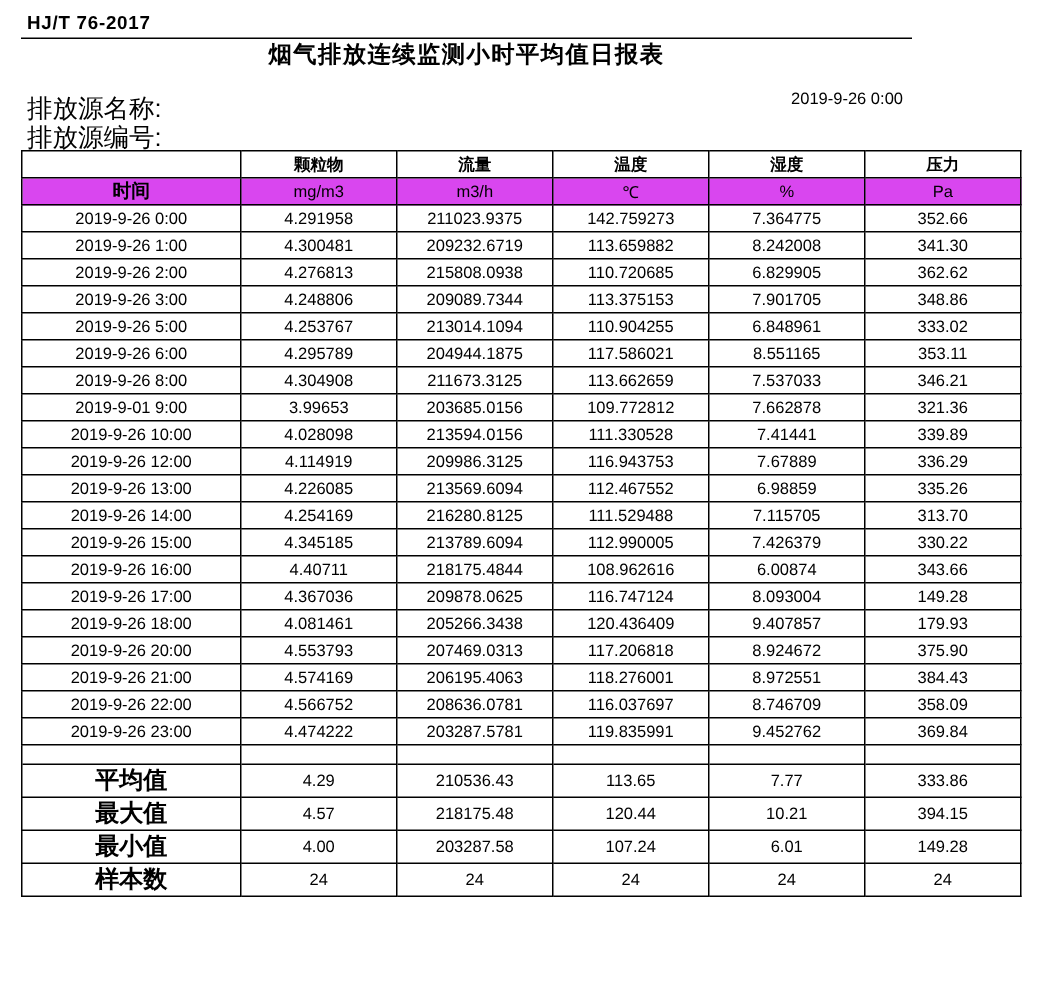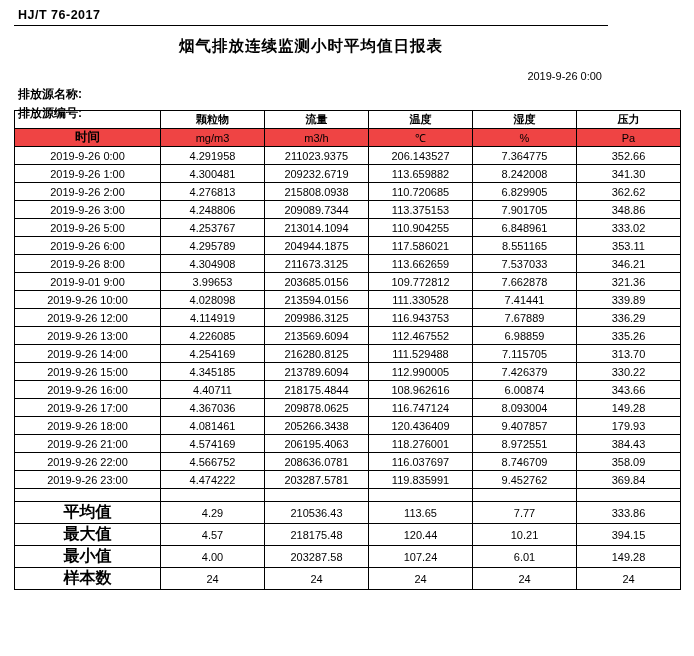--- a/index.html
+++ b/index.html
@@ -32,34 +32,33 @@
   }
   .hr-top {
     border: none;
     border-top: 1px solid #000;
     margin: 3px 0 0 0;
   }
   .doc-title {
     text-align: center;
     font-size: 15.5px;
     font-weight: bold;
-    margin-top: 10px;
     letter-spacing: 1px;
   }
   .meta-row {
     position: relative;
     margin-top: 12px;
     height: 38px;
   }
   .meta-left {
     position: absolute;
     left: 4px;
-    top: 16px;
-    font-size: 12px;
-    font-weight: bold;
+    top: 4px;
+    font-size: 17px;
+    font-weight: normal;
     line-height: 19px;
   }
   .meta-right {
     position: absolute;
     right: 6px;
     top: 1px;
     font-size: 11px;
   }
   table.main {
     border-collapse: collapse;
@@ -77,21 +76,21 @@
     font-family: "Liberation Sans", sans-serif;
   }
   .col-time { width: 146px; }
   .col-val { width: 104px; }
   .hdr-param {
     height: 28px;
     font-size: 12.5px;
     font-weight: bold;
   }
   .hdr-unit {
-    background: #ef4444;
+    background: #d946ef;
     height: 16px;
     font-size: 10px;
   }
   .hdr-unit.time-cell {
     font-size: 12.5px;
     font-weight: bold;
   }
   td.time-col {
     text-align: right;
     padding-right: 24px;
@@ -154,21 +153,21 @@
         <td class="hdr-unit">℃</td>
         <td class="hdr-unit">%</td>
         <td class="hdr-unit">Pa</td>
       </tr>
     </thead>
     <tbody id="data-body">
         <tr>
           <td class="time-col">2019-9-26 0:00</td>
           <td class="num">4.291958</td>
           <td class="num">211023.9375</td>
-          <td class="num">206.143527</td>
+          <td class="num">142.759273</td>
           <td class="num">7.364775</td>
           <td class="num">352.66</td>
         </tr>
         <tr>
           <td class="time-col">2019-9-26 1:00</td>
           <td class="num">4.300481</td>
           <td class="num">209232.6719</td>
           <td class="num">113.659882</td>
           <td class="num">8.242008</td>
           <td class="num">341.30</td>
@@ -277,20 +276,28 @@
           <td class="num">8.093004</td>
           <td class="num">149.28</td>
         </tr>
         <tr>
           <td class="time-col">2019-9-26 18:00</td>
           <td class="num">4.081461</td>
           <td class="num">205266.3438</td>
           <td class="num">120.436409</td>
           <td class="num">9.407857</td>
           <td class="num">179.93</td>
+        </tr>
+        <tr>
+          <td class="time-col">2019-9-26 20:00</td>
+          <td class="num">4.553793</td>
+          <td class="num">207469.0313</td>
+          <td class="num">117.206818</td>
+          <td class="num">8.924672</td>
+          <td class="num">375.90</td>
         </tr>
         <tr>
           <td class="time-col">2019-9-26 21:00</td>
           <td class="num">4.574169</td>
           <td class="num">206195.4063</td>
           <td class="num">118.276001</td>
           <td class="num">8.972551</td>
           <td class="num">384.43</td>
         </tr>
         <tr>

